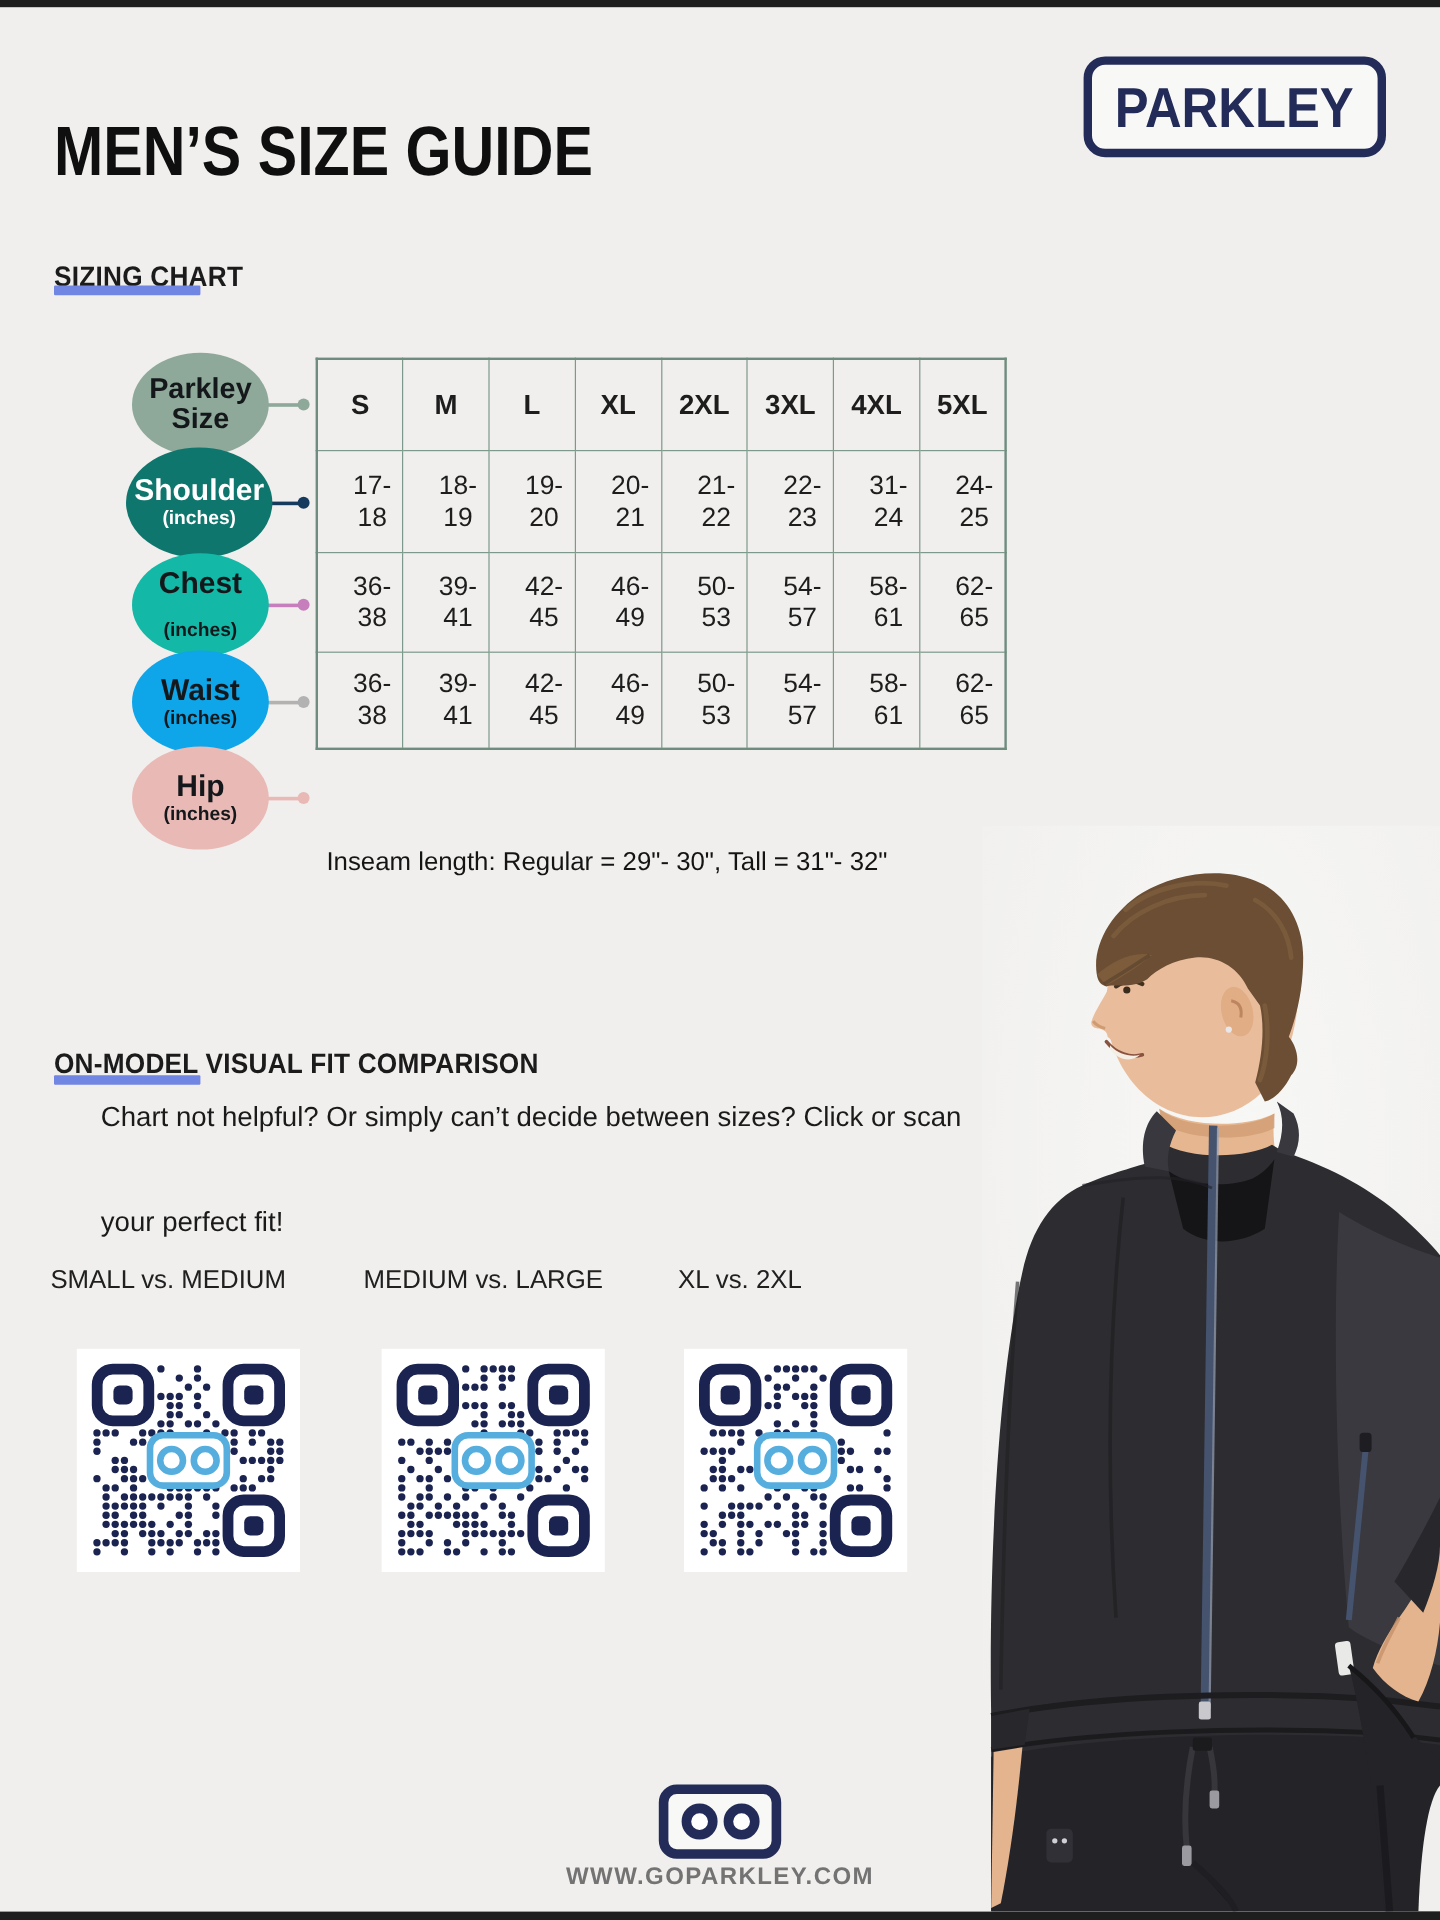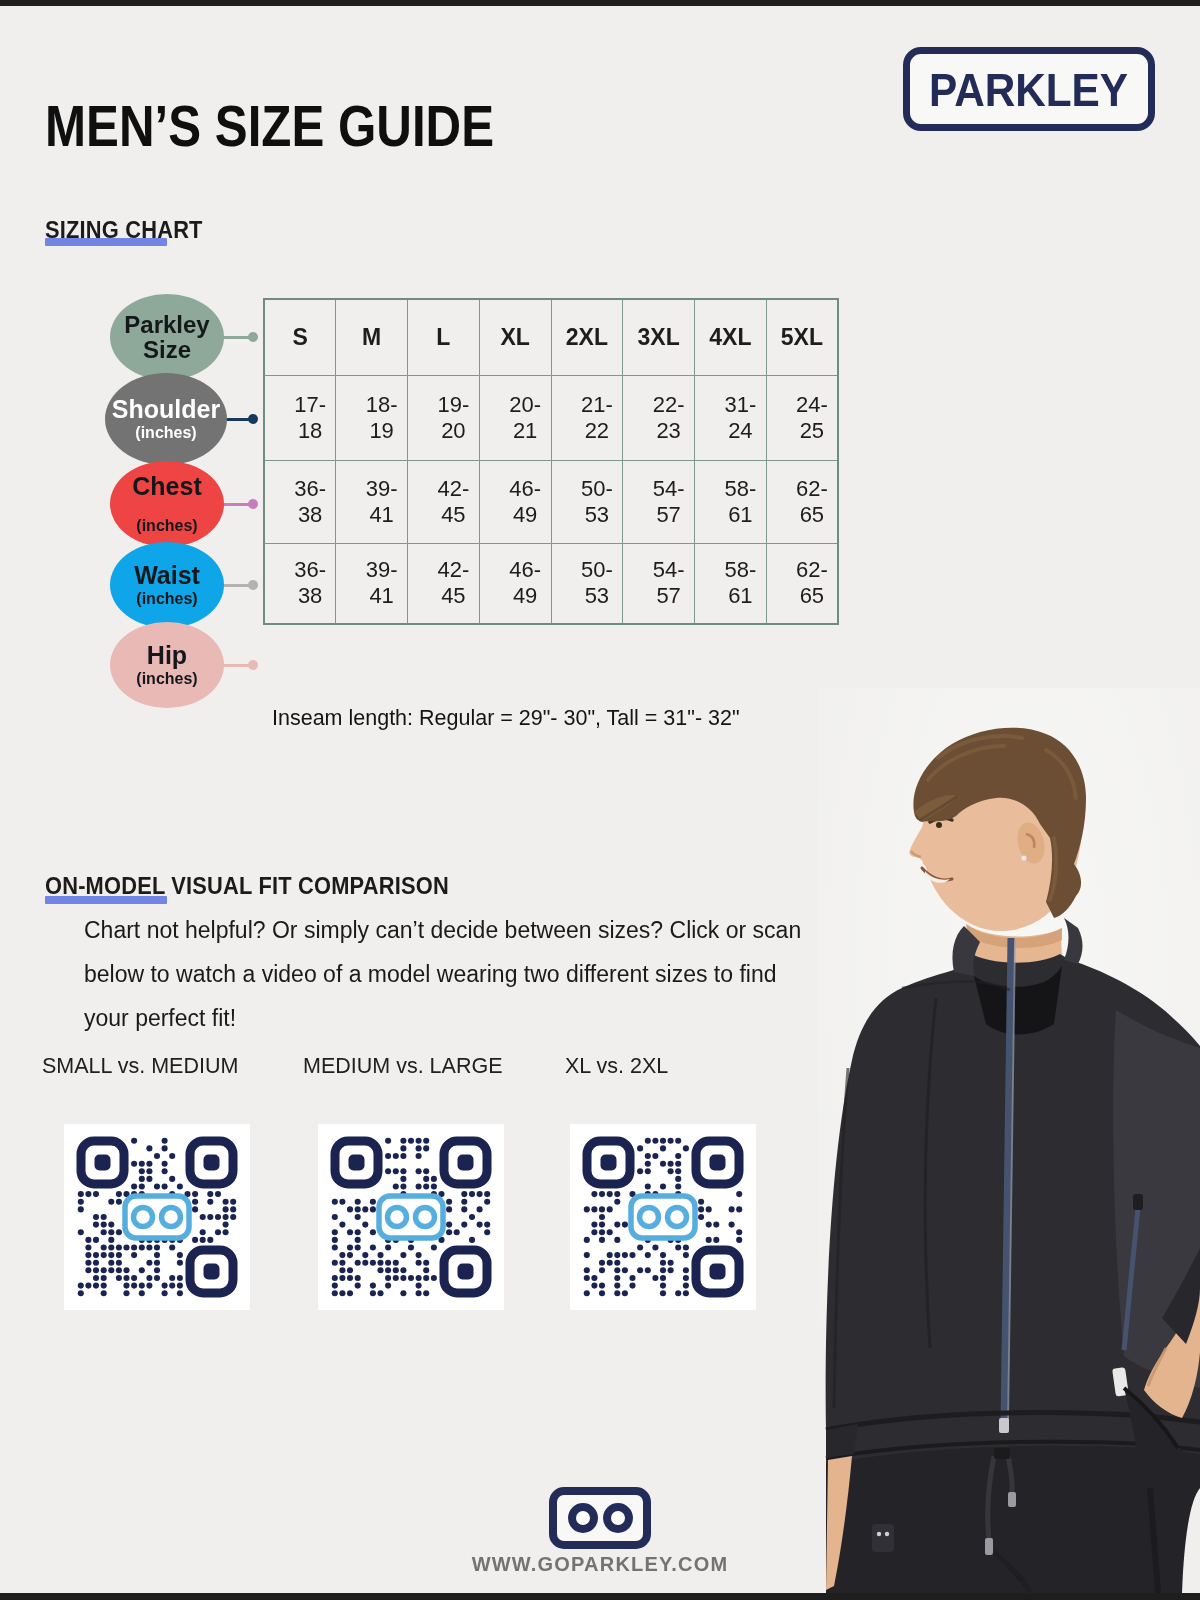--- a/index.html
+++ b/index.html
@@ -68,27 +68,27 @@
 
   <div id="row-label-rail">
       <div class="connector" style="left: 222px; top: 335.5px; width: 32px; background: rgb(142, 169, 154);"></div>
       <div class="connector-dot" style="left: 248px; top: 332px; background: rgb(142, 169, 154);"></div>
       <div class="bubble" style="left: 110px; top: 294px; width: 114px; height: 86px; background: rgb(142, 169, 154); color: rgb(21, 24, 27);">
         <span class="lbl two">Parkley</span>
         <span class="lbl two">Size</span>
       </div>
       <div class="connector" style="left: 222px; top: 417.5px; width: 32px; background: rgb(22, 57, 94);"></div>
       <div class="connector-dot" style="left: 248px; top: 414px; background: rgb(22, 57, 94);"></div>
-      <div class="bubble" style="left: 105px; top: 373px; width: 122px; height: 92px; background: #737373; color: rgb(255, 255, 255);">
+      <div class="bubble" style="left: 105px; top: 373px; width: 122px; height: 92px; background: #0f766e; color: rgb(255, 255, 255);">
         <span class="lbl ">Shoulder</span>
         <span class="sub">(inches)</span>
       </div>
       <div class="connector" style="left: 222px; top: 502.5px; width: 32px; background: rgb(199, 126, 189);"></div>
       <div class="connector-dot" style="left: 248px; top: 499px; background: rgb(199, 126, 189);"></div>
-      <div class="bubble" style="left: 110px; top: 461px; width: 114px; height: 86px; background: #ef4444; color: rgb(21, 24, 27); gap: 16px;">
+      <div class="bubble" style="left: 110px; top: 461px; width: 114px; height: 86px; background: #14b8a6; color: rgb(21, 24, 27); gap: 16px;">
         <span class="lbl ">Chest</span>
         <span class="sub">(inches)</span>
       </div>
       <div class="connector" style="left: 222px; top: 583.5px; width: 32px; background: rgb(178, 178, 178);"></div>
       <div class="connector-dot" style="left: 248px; top: 580px; background: rgb(178, 178, 178);"></div>
       <div class="bubble" style="left: 110px; top: 542px; width: 114px; height: 86px; background: #0ea5e9; color: rgb(21, 24, 27);">
         <span class="lbl ">Waist</span>
         <span class="sub">(inches)</span>
       </div>
       <div class="connector" style="left: 222px; top: 663.5px; width: 32px; background: rgb(233, 185, 182);"></div>
@@ -145,21 +145,20 @@
         </tr>
       </tbody>
   </table>
 
   <div class="inseam-note">Inseam length:  Regular = 29"- 30", Tall = 31"- 32"</div>
 
   <h2 class="section-heading" style="left:45px;top:854px;">ON-MODEL VISUAL FIT COMPARISON</h2>
   <div class="accent-bar" style="left:45px;top:896px;background:#7185e2;"></div>
 
   <div class="fit-desc-line" style="top:917px;">Chart not helpful? Or simply can’t decide between sizes? Click or scan</div>
-  <div class="fit-desc-line" style="top:961px;">below to watch a video of a model wearing two different sizes to find</div>
   <div class="fit-desc-line" style="top:1005px;">your perfect fit!</div>
 
   <div id="qr-row">
       <div class="qr-label" style="left: 42px;">SMALL vs. MEDIUM</div>
       <div class="qr-card" style="left: 64px;">
         <svg width="186" height="186" viewBox="0 0 186 186">
           <circle cx="70.1" cy="16.8" r="3.05" fill="#1b2350"></circle>
           <circle cx="100.6" cy="16.8" r="3.05" fill="#1b2350"></circle>
           <circle cx="85.4" cy="24.4" r="3.05" fill="#1b2350"></circle>
           <circle cx="100.6" cy="24.4" r="3.05" fill="#1b2350"></circle>

